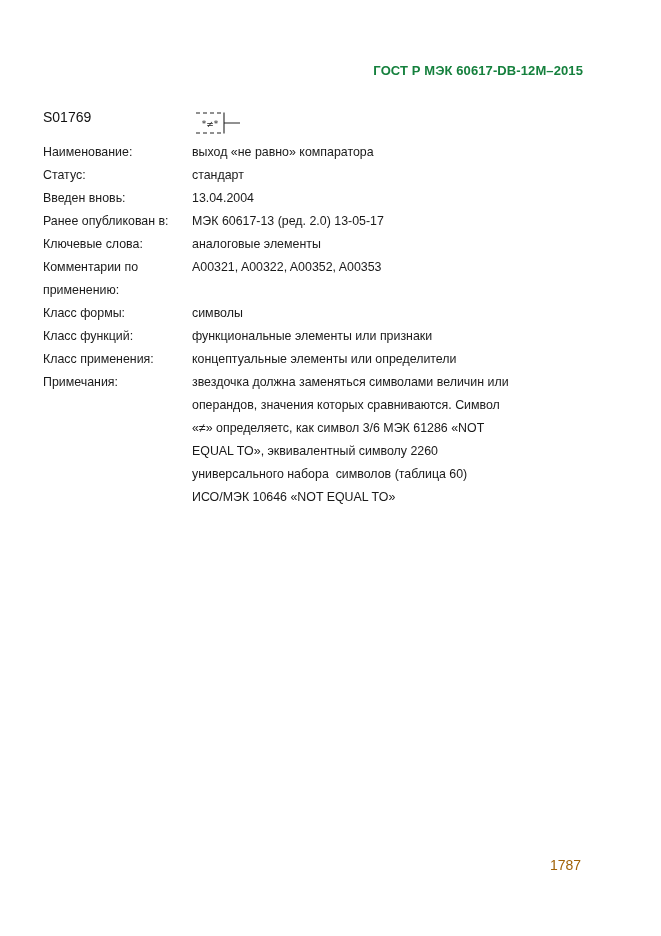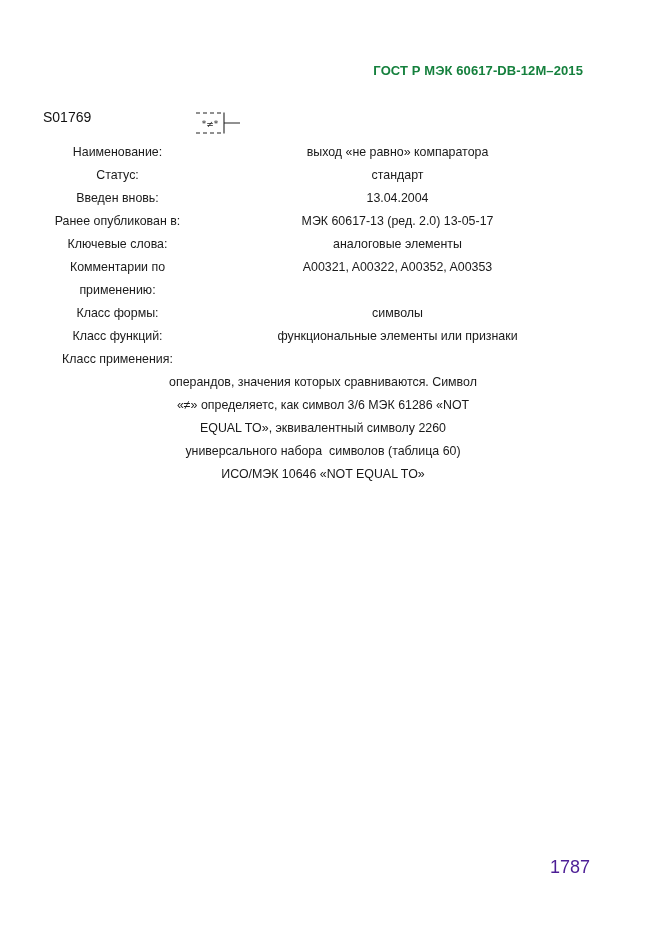--- a/index.html
+++ b/index.html
@@ -42,39 +42,38 @@
     .rows {
       position: absolute;
       top: 141px;
       left: 43px;
       width: 560px;
       font-size: 12.4px;
       line-height: 23px;
     }
     .row {
       display: flex;
-      text-align: center;
     }
     .row .label {
       width: 149px;
       flex: 0 0 149px;
     }
     .row .value {
       flex: 1 1 auto;
     }
     .row .value .line {
       display: block;
       white-space: pre;
     }
     .page-number {
       position: absolute;
       top: 857px;
       left: 550px;
-      font-size: 18px;
-      color: #4c1d95;
+      font-size: 14px;
+      color: #a16207;
     }
   </style>
 </head>
 <body>
 
 <div class="doc-header">ГОСТ Р МЭК 60617-DB-12M–2015</div>
 
 <div class="entry-title">S01769</div>
 
 <div class="symbol">
@@ -134,23 +133,28 @@
     </div>
   </div>
   <div class="row">
     <div class="label">Класс функций:</div>
     <div class="value">
       <span class="line">функциональные элементы или признаки</span>
     </div>
   </div>
   <div class="row">
     <div class="label">Класс применения:</div>
+    <div class="value">
+      <span class="line">концептуальные элементы или определители</span>
+    </div>
   </div>
   <div class="row">
+    <div class="label">Примечания:</div>
     <div class="value">
+      <span class="line">звездочка должна заменяться символами величин или</span>
       <span class="line">операндов, значения которых сравниваются. Символ</span>
       <span class="line">«≠» определяетс, как символ 3/6 МЭК 61286 «NOT</span>
       <span class="line">EQUAL TO», эквивалентный символу 2260</span>
       <span class="line">универсального набора  символов (таблица 60)</span>
       <span class="line">ИСО/МЭК 10646 «NOT EQUAL TO»</span>
     </div>
   </div>
 </div>
 
 <div class="page-number">1787</div>

